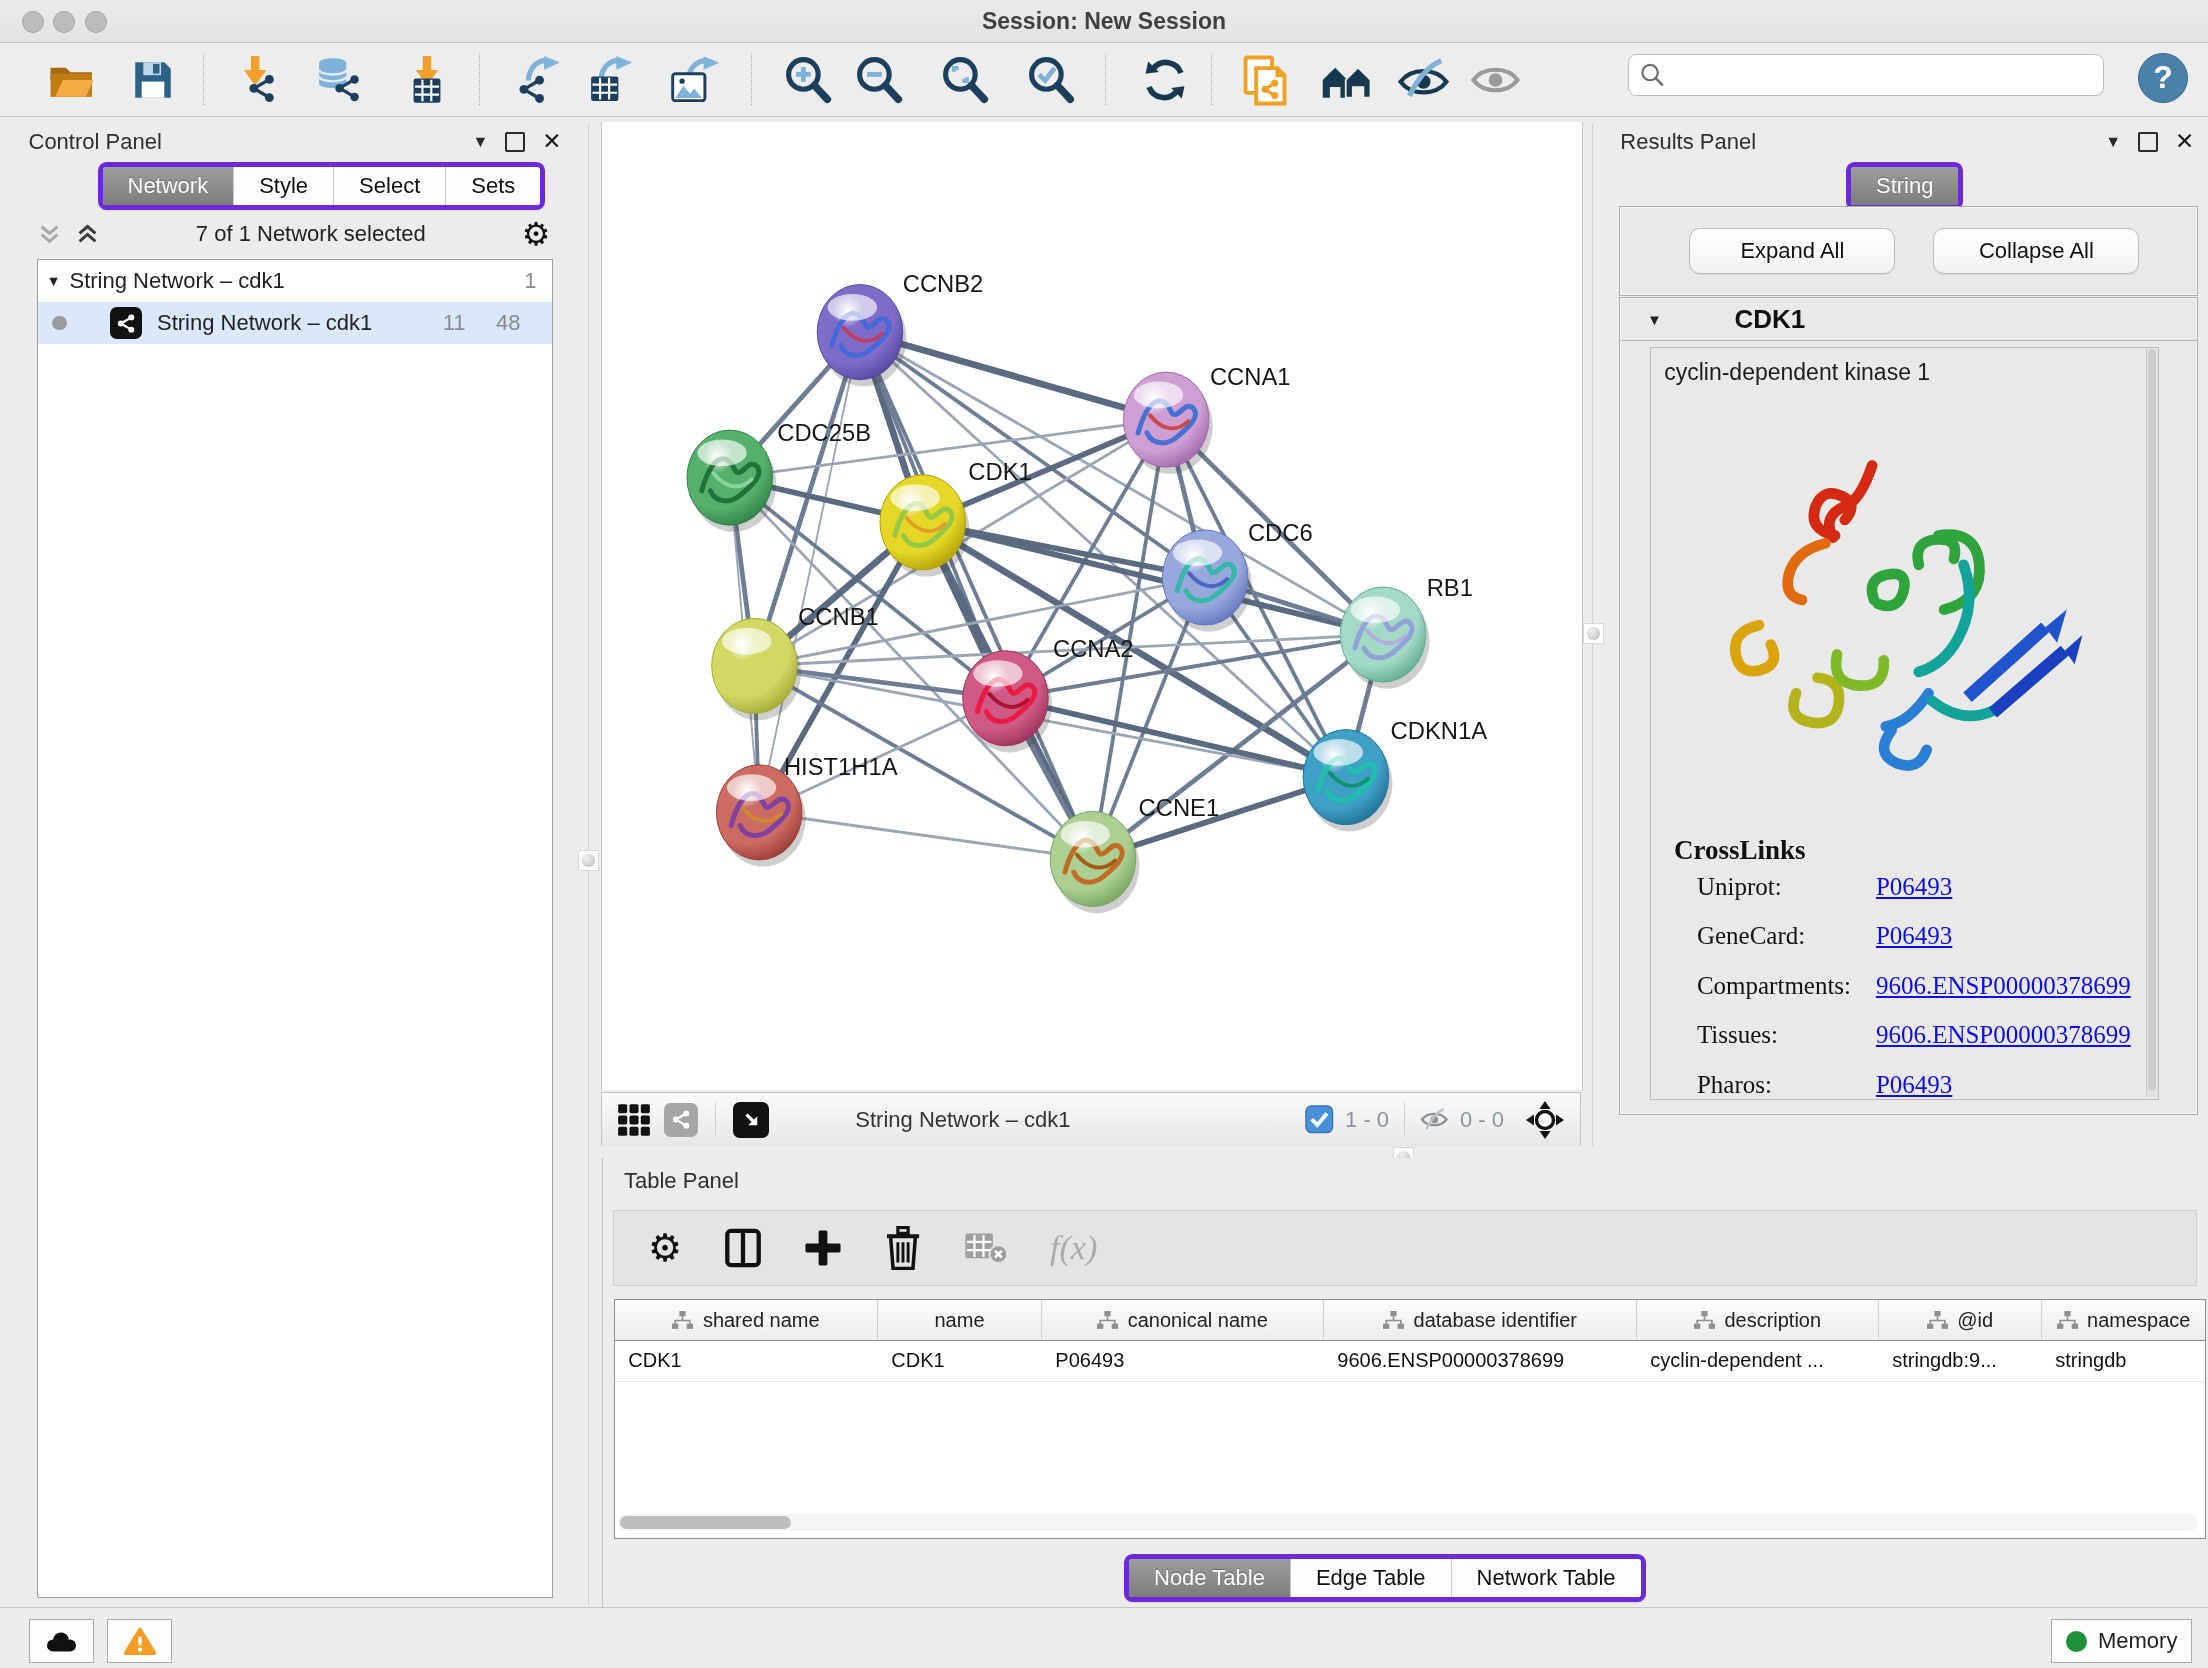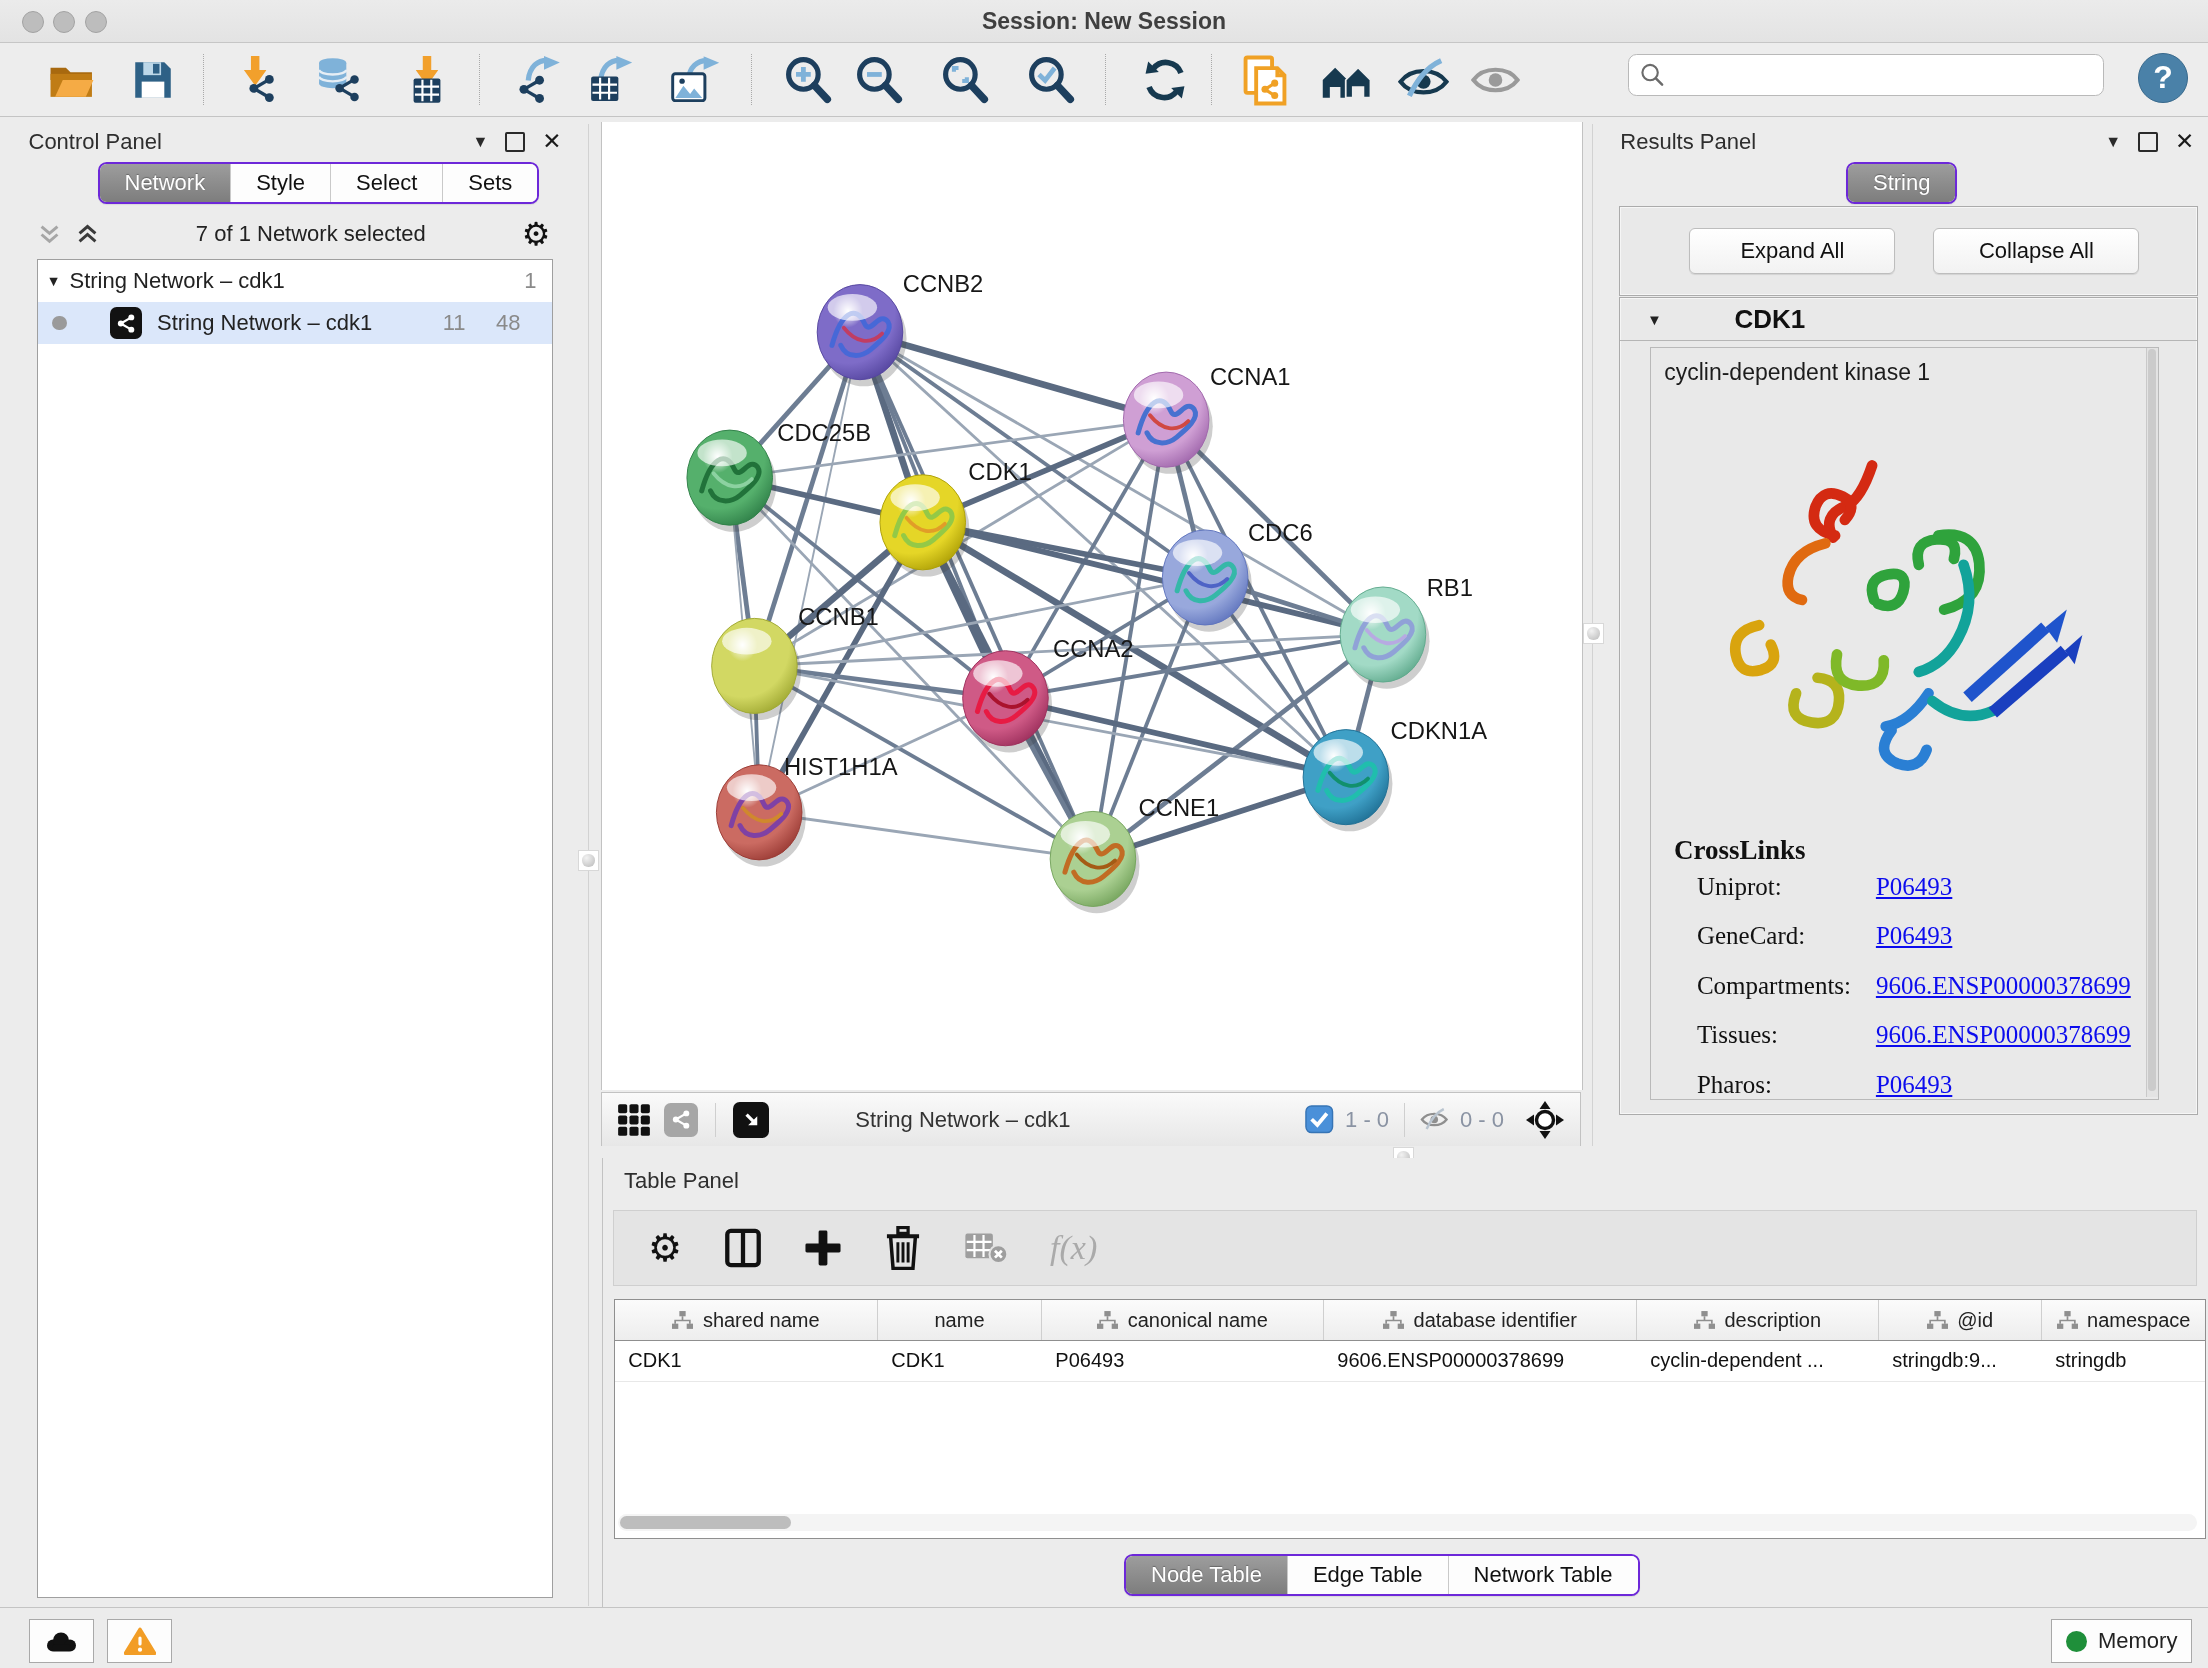--- a/index.html
+++ b/index.html
@@ -19,21 +19,21 @@
     border-radius:8.6px;display:flex;align-items:center;padding:0 11.4px;box-sizing:border-box;}
   .searchbox input{border:none;outline:none;flex:1;font-size:21px;margin-left:9.5px;background:transparent;}
   .helpbtn{left:2138px;top:9.5px;width:48px;height:48px;border-radius:50%;background:#4a81a8;color:#fff;
     font-size:32px;font-weight:bold;display:flex;align-items:center;justify-content:center;border:1px solid #38698c;}
   
   .panel-title{font-size:22px;color:#2e2e2e;}
   .panel-icons{display:flex;align-items:center;gap:17px;}
   .pi-collapse{font-size:16px;color:#2a2a2a;}
   .pi-float{width:16px;height:16px;border:2.4px solid #2a2a2a;border-radius:1.9px;}
   .pi-close{font-size:23px;font-weight:bold;color:#1a1a1a;}
-  .tabgroup{display:flex;border:2px solid #6d28d9;border-radius:8.6px;overflow:hidden;background:#fff;
+  .tabgroup{display:flex;border:5px solid #6d28d9;border-radius:8.6px;overflow:hidden;background:#fff;
     box-shadow:0 1px 1px rgba(0,0,0,.08);}
   .tabgroup .tab{padding:0 25px;height:38px;line-height:38px;font-size:22px;color:#111;background:#fdfdfd;
     border-right:1px solid #c9c9c9;}
   .tabgroup .tab:last-child{border-right:none;}
   .tabgroup .tab.active{background:linear-gradient(#9d9d9d,#7d7d7d);color:#fff;
     text-shadow:0 -1px 1px rgba(0,0,0,.3);}
   
   .ctrl{left:9.5px;top:124px;width:557px;height:1480px;}
   .listbox{left:27px;top:135px;width:514px;height:1337px;background:#fff;border:1px solid #9f9f9f;}
   .treerow{display:flex;align-items:center;height:42px;font-size:22px;}
@@ -52,21 +52,21 @@
   .nvsep{width:0;height:34px;border-left:1px solid #cfcfcf;}
   .blacktile{width:36px;height:36px;border-radius:6.7px;background:#111;display:flex;align-items:center;justify-content:center;}
   .graytile{width:34px;height:34px;border-radius:6.7px;background:#a6a6a6;display:flex;align-items:center;justify-content:center;color:#fff;}
   
   .vline{width:0;border-left:1.9px solid #d2d2d2;}
   .handle-sq{width:19px;height:19px;background:#fff;border:1px solid #d8d8d8;display:flex;align-items:center;justify-content:center;}
   .handle-dot{width:12.4px;height:12.4px;border-radius:50%;background:radial-gradient(circle at 35% 30%,#f2f2f2,#b9b9b9);}
   
   .results{left:1607px;top:124px;width:601px;height:1022px;}
   .rbox{position:absolute;border:1px solid #ababab;background:#e9e9e9;box-shadow:inset 0 0 0 1px #f6f6f6;}
-  .btn{background:linear-gradient(#ffffff,#f2f2f2);border:1px solid #bdbdbd;border-radius:6px;
+  .btn{background:linear-gradient(#ffffff,#f2f2f2);border:1px solid #bdbdbd;border-radius:11px;
     font-size:22px;color:#111;height:44px;display:flex;align-items:center;justify-content:center;
     box-shadow:0 1px 1px rgba(0,0,0,.1);}
   .entry-name{font-size:26px;font-weight:bold;color:#111;}
   .entry-desc{font-size:23px;color:#1c1c1c;}
   .serif{font-family:"Liberation Serif","DejaVu Serif",serif;}
   .xl-title{font-size:27px;font-weight:bold;color:#111;}
   .xl-row{position:absolute;font-size:25px;}
   .xl-label{color:#111;}
   .xl-link{color:#0c0cee;text-decoration:underline;}
   .vscroll{position:absolute;width:10.5px;background:#e3e3e3;border-left:1px solid #c9c9c9;}

